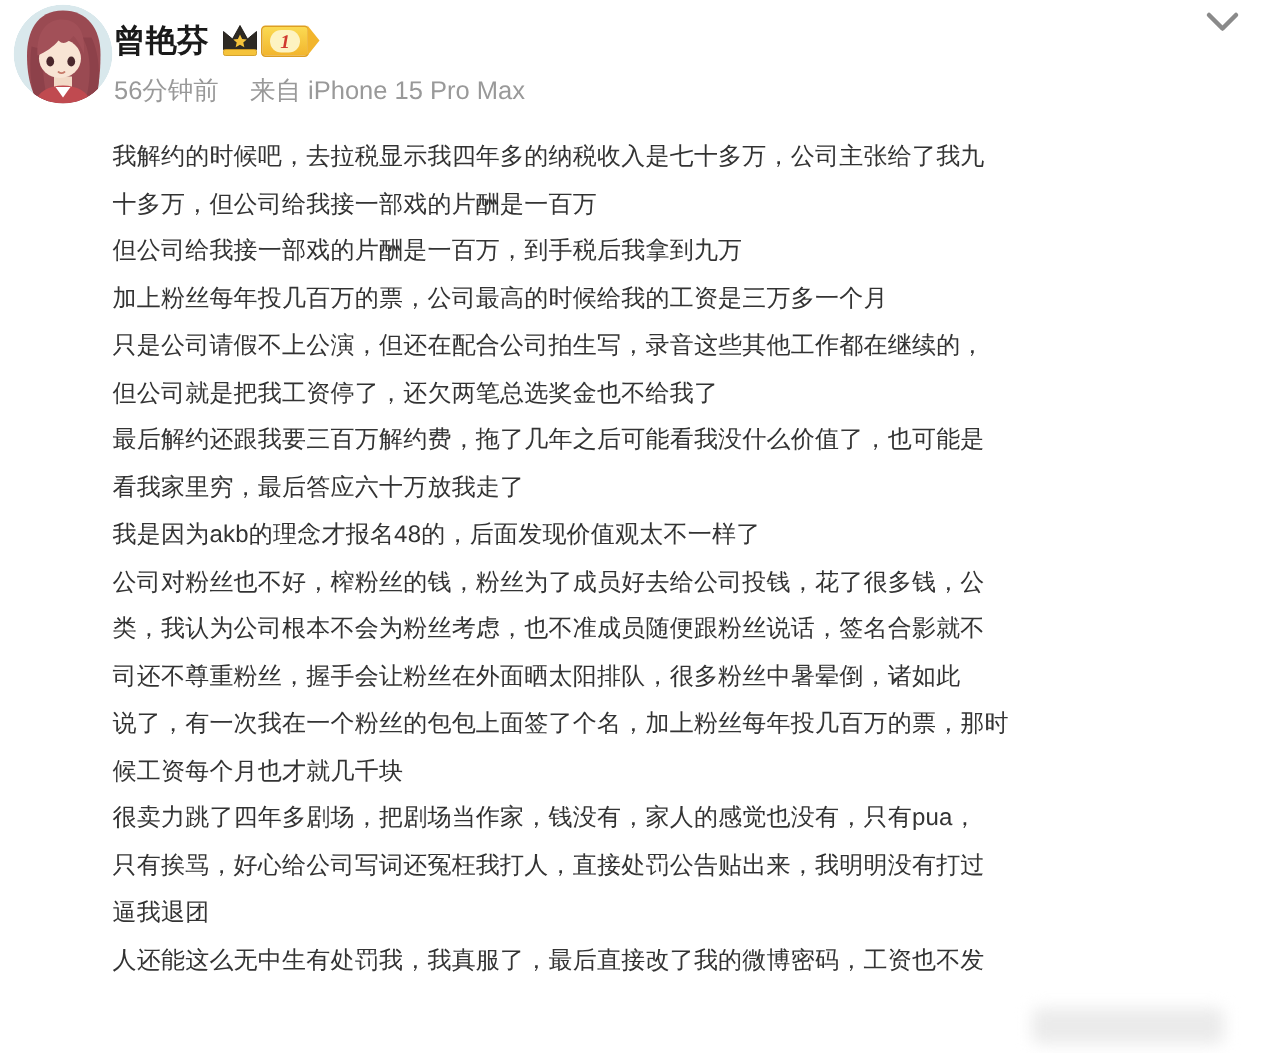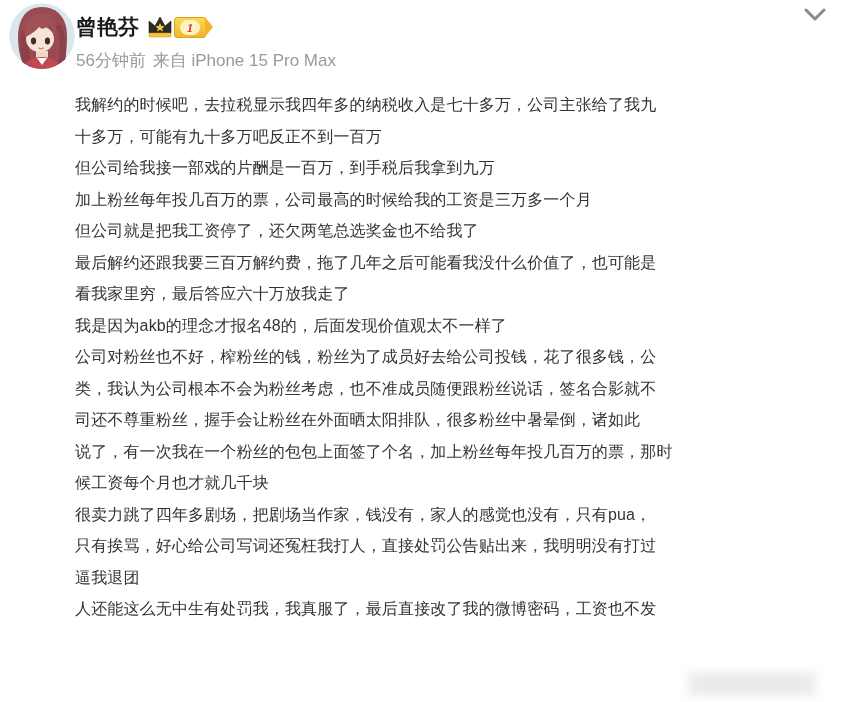--- a/index.html
+++ b/index.html
@@ -72,21 +72,21 @@
     color: #d0392e;
     font-family: "Liberation Serif", "DejaVu Serif", serif;
   }
   .meta-row {
     position: absolute;
     left: 76px; top: 49px;
     font-size: 17px;
     color: #999999;
     white-space: nowrap;
   }
-  .meta-row .src { margin-left: 2px; cursor: pointer; }
+  .meta-row .src { margin-left: 16px; cursor: pointer; }
   .collapse-btn {
     position: absolute;
     right: 13px; top: 2px;
     width: 32px; height: 26px;
     display: flex;
     align-items: center;
     justify-content: center;
     cursor: pointer;
   }
 
@@ -171,23 +171,24 @@
   </div>
 
   <div class="collapse-btn">
     <svg width="26" height="16" viewBox="0 0 26 16">
       <polyline points="4,3 13,12 22,3" fill="none" stroke="#8a8a8a" stroke-width="3" stroke-linecap="round" stroke-linejoin="round"></polyline>
     </svg>
   </div>
 
   <div class="post-body">
     <div class="post-line">我解约的时候吧，去拉税显示我四年多的纳税收入是七十多万，公司主张给了我九</div>
-    <div class="post-line">十多万，可能有九十多万吧反正不到一百万</div>
+    <div class="post-line">十多万，但公司给我接一部戏的片酬是一百万</div>
     <div class="post-line">但公司给我接一部戏的片酬是一百万，到手税后我拿到九万</div>
     <div class="post-line">加上粉丝每年投几百万的票，公司最高的时候给我的工资是三万多一个月</div>
+    <div class="post-line">只是公司请假不上公演，但还在配合公司拍生写，录音这些其他工作都在继续的，</div>
     <div class="post-line">但公司就是把我工资停了，还欠两笔总选奖金也不给我了</div>
     <div class="post-line">最后解约还跟我要三百万解约费，拖了几年之后可能看我没什么价值了，也可能是</div>
     <div class="post-line">看我家里穷，最后答应六十万放我走了</div>
     <div class="post-line">我是因为akb的理念才报名48的，后面发现价值观太不一样了</div>
     <div class="post-line">公司对粉丝也不好，榨粉丝的钱，粉丝为了成员好去给公司投钱，花了很多钱，公</div>
     <div class="post-line">类，我认为公司根本不会为粉丝考虑，也不准成员随便跟粉丝说话，签名合影就不</div>
     <div class="post-line">司还不尊重粉丝，握手会让粉丝在外面晒太阳排队，很多粉丝中暑晕倒，诸如此</div>
     <div class="post-line">说了，有一次我在一个粉丝的包包上面签了个名，加上粉丝每年投几百万的票，那时</div>
     <div class="post-line">候工资每个月也才就几千块</div>
     <div class="post-line">很卖力跳了四年多剧场，把剧场当作家，钱没有，家人的感觉也没有，只有pua，</div>

